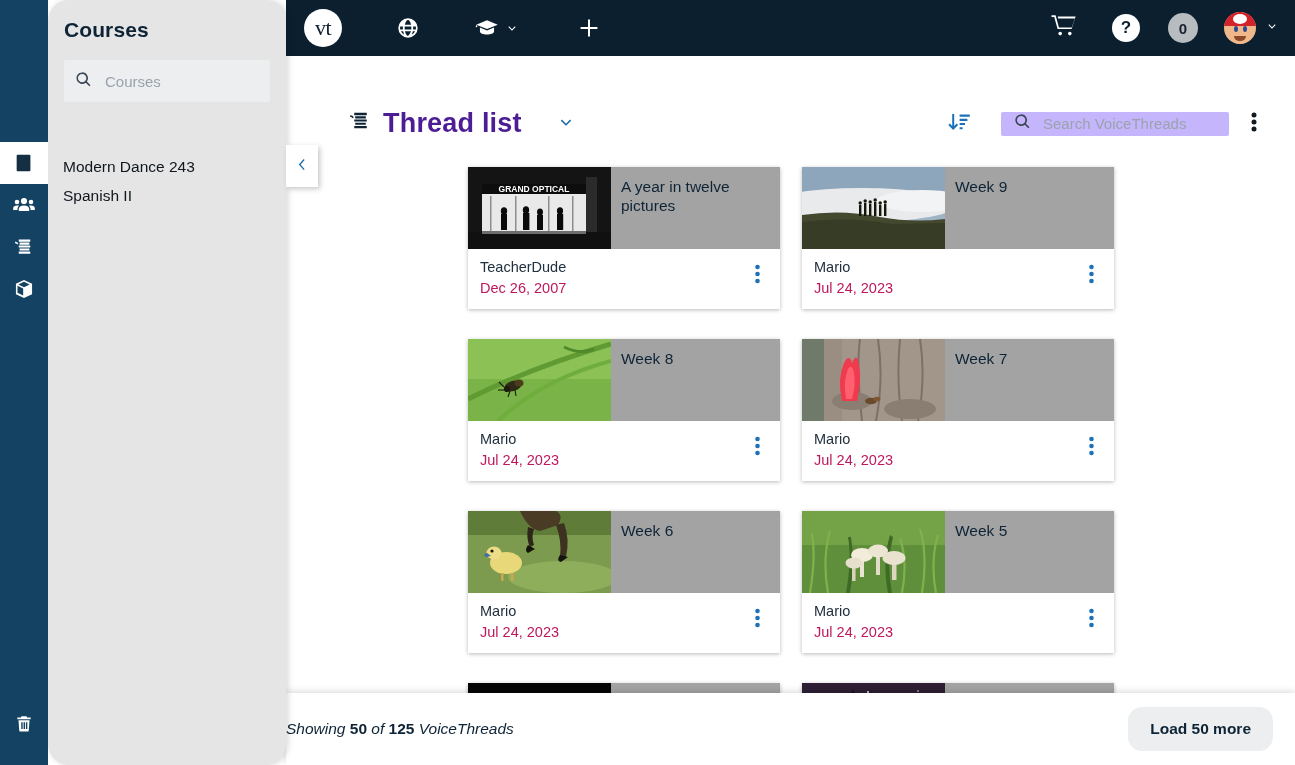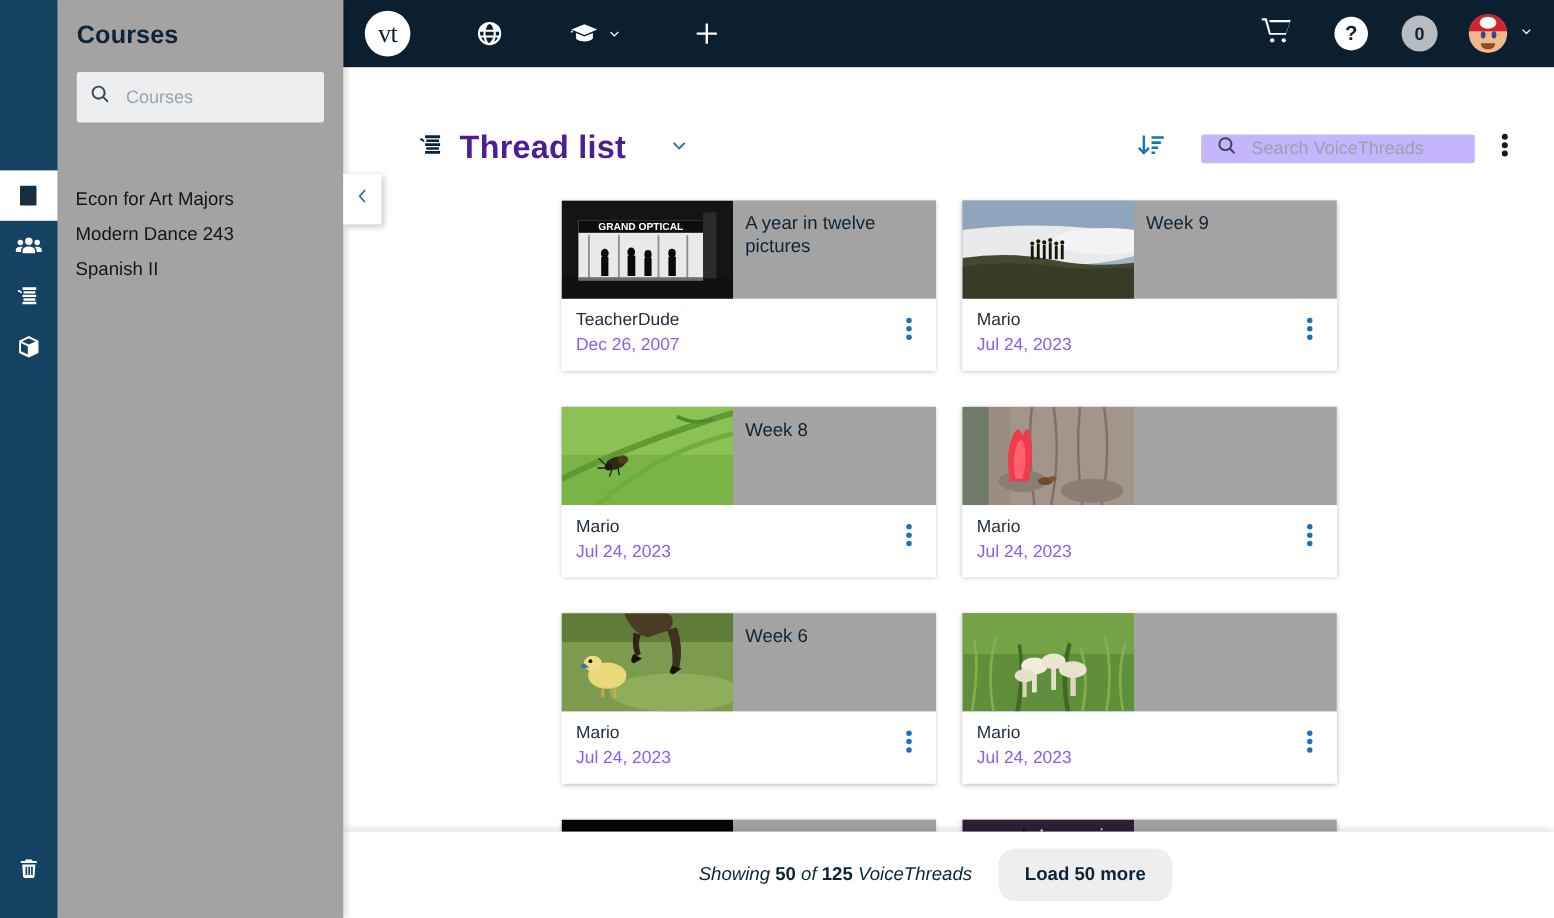--- a/index.html
+++ b/index.html
@@ -28,23 +28,24 @@
   .rail-btn svg { display:block; }
   .rail-btn.active { background: #ffffff; }
   .rail-btn.active svg { fill: #132f41; }
   .rail-btn svg { fill: #ffffff; }
   .rail-bottom { margin-top: auto; margin-bottom: 20px; }
 
   
   .sidebar {
     position: absolute; left: 48px; top: 0;
     width: 238px; height: 765px;
-    background: #a3a3a3;
+    background: #e5e5e5;
     z-index: 25;
     box-shadow: 2px 0 6px rgba(0,0,0,0.16);
+    border-radius: 21px;
   }
   .sidebar-title {
     font-size: 21px; font-weight: bold; color: #0e2436;
     padding: 18px 0 0 16px; letter-spacing: .1px;
   }
   .sidebar-search {
     margin: 18px 16px 0 16px; height: 42px;
     background: #eceef0; border-radius: 2px;
     display: flex; align-items: center; padding: 0 10px;
   }
@@ -184,30 +185,30 @@
   .card-title {
     flex: 1; font-size: 15.5px; font-weight: normal; color: #0e2436;
     padding: 10px 10px 0 10px; line-height: 19px;
   }
   .card-bottom {
     display: flex; align-items: flex-start;
     padding: 8px 20px 10px 12px; background: #ffffff;
   }
   .meta { display: flex; flex-direction: column; }
   .meta-author { font-size: 14.5px; color: #20303e; line-height: 21px; }
-  .meta-date { font-size: 14.5px; color: #8b5cf6; line-height: 21px; }
+  .meta-date { font-size: 14.5px; color: #be185d; line-height: 21px; }
   .card-kebab { margin-left: auto; margin-top: 7px; fill: #1c72b8; cursor: pointer; }
 
   
   .footer {
     position: absolute; left: 286px; bottom: 0;
     width: 1009px; height: 72px;
     background: #ffffff;
     box-shadow: 0 -2px 6px rgba(0,0,0,0.13);
-    display: flex; align-items: center; justify-content: center;
+    display: flex; align-items: center; justify-content: space-between;
     padding-right: 22px; z-index: 15;
   }
   .showing {
     font-style: italic; font-size: 15.5px; color: #0e2436; margin-right: 22px;
   }
   .showing b { font-style: normal; font-weight: bold; }
   .load-btn {
     background: #eceef0; border: none; cursor: pointer;
     font-family: "Liberation Sans", sans-serif;
     font-size: 15.5px; font-weight: bold; color: #0e2436;
@@ -274,21 +275,20 @@
     <div class="sidebar-search">
       <span>
         <svg width="19" height="19" viewBox="0 0 24 24">
             <path d="M10.3 3a7.3 7.3 0 1 0 4.5 13.05l4.58 4.58 1.42-1.42-4.58-4.58A7.3 7.3 0 0 0 10.3 3zm0 2a5.3 5.3 0 1 1 0 10.6 5.3 5.3 0 0 1 0-10.6z"></path>
           </svg>
       </span>
       <input type="text" value="" placeholder="Courses" style="">
     </div>
 
     <div class="course-list">
-      <div class="course-item">Econ for Art Majors</div>
       <div class="course-item">Modern Dance 243</div>
       <div class="course-item">Spanish II</div>
     </div>
   </div>
 
   <div class="collapse-tab">
     <span>
       <svg width="15" height="15" viewBox="0 0 24 24">
           <path d="M15.4 4.6 13.9 3.2 6.1 12l7.8 8.8 1.5-1.4L9 12z"></path>
         </svg>
@@ -540,20 +540,21 @@
               <g fill="#8a7d72">
                 <ellipse cx="50" cy="62" rx="20" ry="9"></ellipse>
                   <ellipse cx="108" cy="70" rx="26" ry="10"></ellipse>
               </g>
               <path d="M40 62 Q35 40 42 24 Q47 14 50 24 Q55 12 57 26 Q60 40 55 62 Z" fill="#f03a4e"></path>
               <path d="M44 60 Q41 42 46 30 Q50 24 52 34 Q54 46 50 60 Z" fill="#ff6070"></path>
               <ellipse cx="69" cy="62" rx="6" ry="3.2" fill="#6b4a2c"></ellipse>
               <ellipse cx="75" cy="60" rx="3.4" ry="2.2" fill="#7d5733"></ellipse>
             </svg>
           </div>
+          <div class="card-title">Week 7</div>
         </div>
         <div class="card-bottom">
           <div class="meta">
             <span class="meta-author">Mario</span>
             <span class="meta-date">Jul 24, 2023</span>
           </div>
           <span class="card-kebab">
             <svg width="5" height="20" viewBox="0 0 5 20">
                 <circle cx="2.5" cy="3" r="2.3"></circle>
                 <circle cx="2.5" cy="10" r="2.3"></circle>
@@ -622,20 +623,21 @@
                 <ellipse cx="60" cy="44" rx="11" ry="7" fill="#f2ecdb"></ellipse>
                 <rect x="74" y="40" width="4" height="24" fill="#e3dcc8"></rect>
                 <ellipse cx="76" cy="40" rx="10" ry="6.5" fill="#ece5d2"></ellipse>
                 <rect x="90" y="47" width="4.5" height="22" fill="#ded6c0"></rect>
                 <ellipse cx="92" cy="47" rx="11.5" ry="7" fill="#e9e2cf"></ellipse>
                 <rect x="50" y="52" width="3.6" height="18" fill="#d9d1ba"></rect>
                 <ellipse cx="52" cy="52" rx="8.5" ry="5.5" fill="#e6dfcb"></ellipse>
               </g>
             </svg>
           </div>
+          <div class="card-title">Week 5</div>
         </div>
         <div class="card-bottom">
           <div class="meta">
             <span class="meta-author">Mario</span>
             <span class="meta-date">Jul 24, 2023</span>
           </div>
           <span class="card-kebab">
             <svg width="5" height="20" viewBox="0 0 5 20">
                 <circle cx="2.5" cy="3" r="2.3"></circle>
                 <circle cx="2.5" cy="10" r="2.3"></circle>

